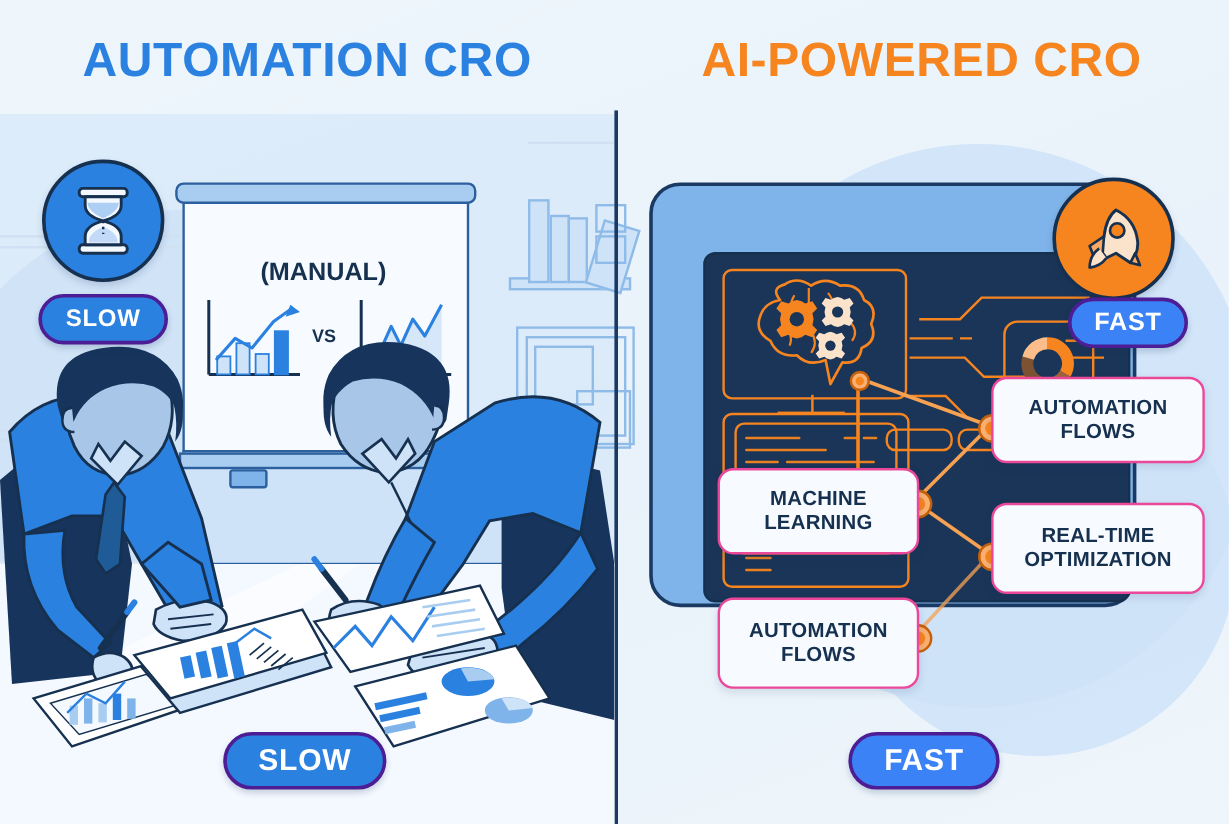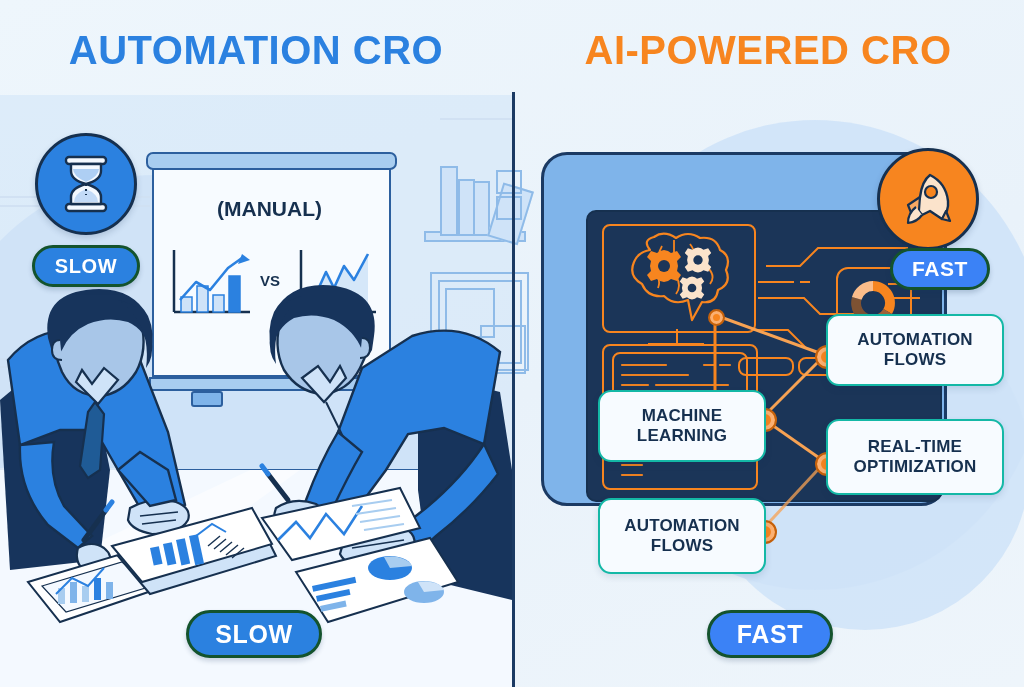--- a/index.html
+++ b/index.html
@@ -30,48 +30,48 @@
   
   .title{position:absolute;top:28px;font-size:40px;font-weight:bold;letter-spacing:.5px;white-space:nowrap;}
   .title-l{left:0;width:512px;text-align:center;color:#2b81e0;}
   .title-r{left:512px;width:512px;text-align:center;color:#f7851f;}
 
   
   .circle-badge{position:absolute;border-radius:50%;border:3px solid #16304f;display:flex;align-items:center;justify-content:center;box-shadow:0 3px 6px rgba(20,50,90,.18);}
   .circle-blue{background:#2b81e0;}
   .circle-orange{background:#f7851f;}
 
-  .pill{position:absolute;border-radius:999px;border:3px solid #14532d;display:flex;align-items:center;justify-content:center;
+  .pill{position:absolute;border-radius:999px;border:3px solid #4c1d95;display:flex;align-items:center;justify-content:center;
         color:#fff;font-weight:bold;letter-spacing:.6px;box-shadow:0 3px 5px rgba(20,50,90,.2);}
   .pill-blue{background:#2b81e0;}
   .pill-orange{background:#3b82f6;}
 
   
   .board{position:absolute;left:152px;top:160px;width:235px;height:215px;background:#f7fbff;border:2px solid #2c5f9e;border-top:none;}
   .board-top{position:absolute;left:146px;top:152px;width:247px;height:14px;background:#a8cdf0;border:2px solid #2c5f9e;border-radius:7px;}
   .board-title{position:absolute;left:152px;top:185px;width:235px;text-align:center;color:#16304f;font-size:25px;font-weight:bold;letter-spacing:.3px;}
-  .board-sub{position:absolute;left:152px;top:197px;width:235px;text-align:center;color:#16304f;font-size:21px;font-weight:bold;}
+  .board-sub{position:absolute;left:152px;top:215px;width:235px;text-align:center;color:#16304f;font-size:21px;font-weight:bold;}
   .vs{position:absolute;left:252px;top:272px;width:36px;text-align:center;color:#16304f;font-size:15px;font-weight:bold;}
 
   
   .table-top{position:absolute;left:0;top:470px;width:512px;height:217px;background:#f4f9ff;}
   .table-edge{position:absolute;left:0;top:468px;width:512px;height:4px;background:#dce9f6;}
 
   
   .tablet-outer{position:absolute;left:541px;top:152px;width:400px;height:348px;background:#7fb4ea;border:3px solid #1b3a63;border-radius:26px;}
   .tablet-inner{position:absolute;left:42px;top:55px;width:352px;height:288px;background:#1b3558;border:2px solid #16304f;border-radius:10px;overflow:hidden;}
   .neon{position:absolute;border:2px solid #f7851f;border-radius:8px;}
   .neonline{position:absolute;background:#f7851f;}
 
   
   .node{position:absolute;width:20px;height:20px;border-radius:50%;background:#f7851f;border:2px solid #c4610c;box-shadow:inset 0 0 0 4px #fbb072;z-index:7;}
   .node.small{width:13px;height:13px;box-shadow:inset 0 0 0 3px #fbb072;}
 
   
-  .card{position:absolute;background:#f7fbff;border:2px solid #14b8a6;border-radius:13px;
+  .card{position:absolute;background:#f7fbff;border:2px solid #ec4899;border-radius:13px;
         display:flex;align-items:center;justify-content:center;text-align:center;
         color:#16304f;font-weight:bold;font-size:17px;line-height:1.18;letter-spacing:.2px;
         box-shadow:0 3px 7px rgba(20,50,90,.12);z-index:8;padding:0 8px;box-sizing:border-box;}
 
   
   svg.people{position:absolute;left:0;top:0;width:512px;height:687px;}
   svg.art{position:absolute;}
 </style>
 </head>
 <body>

